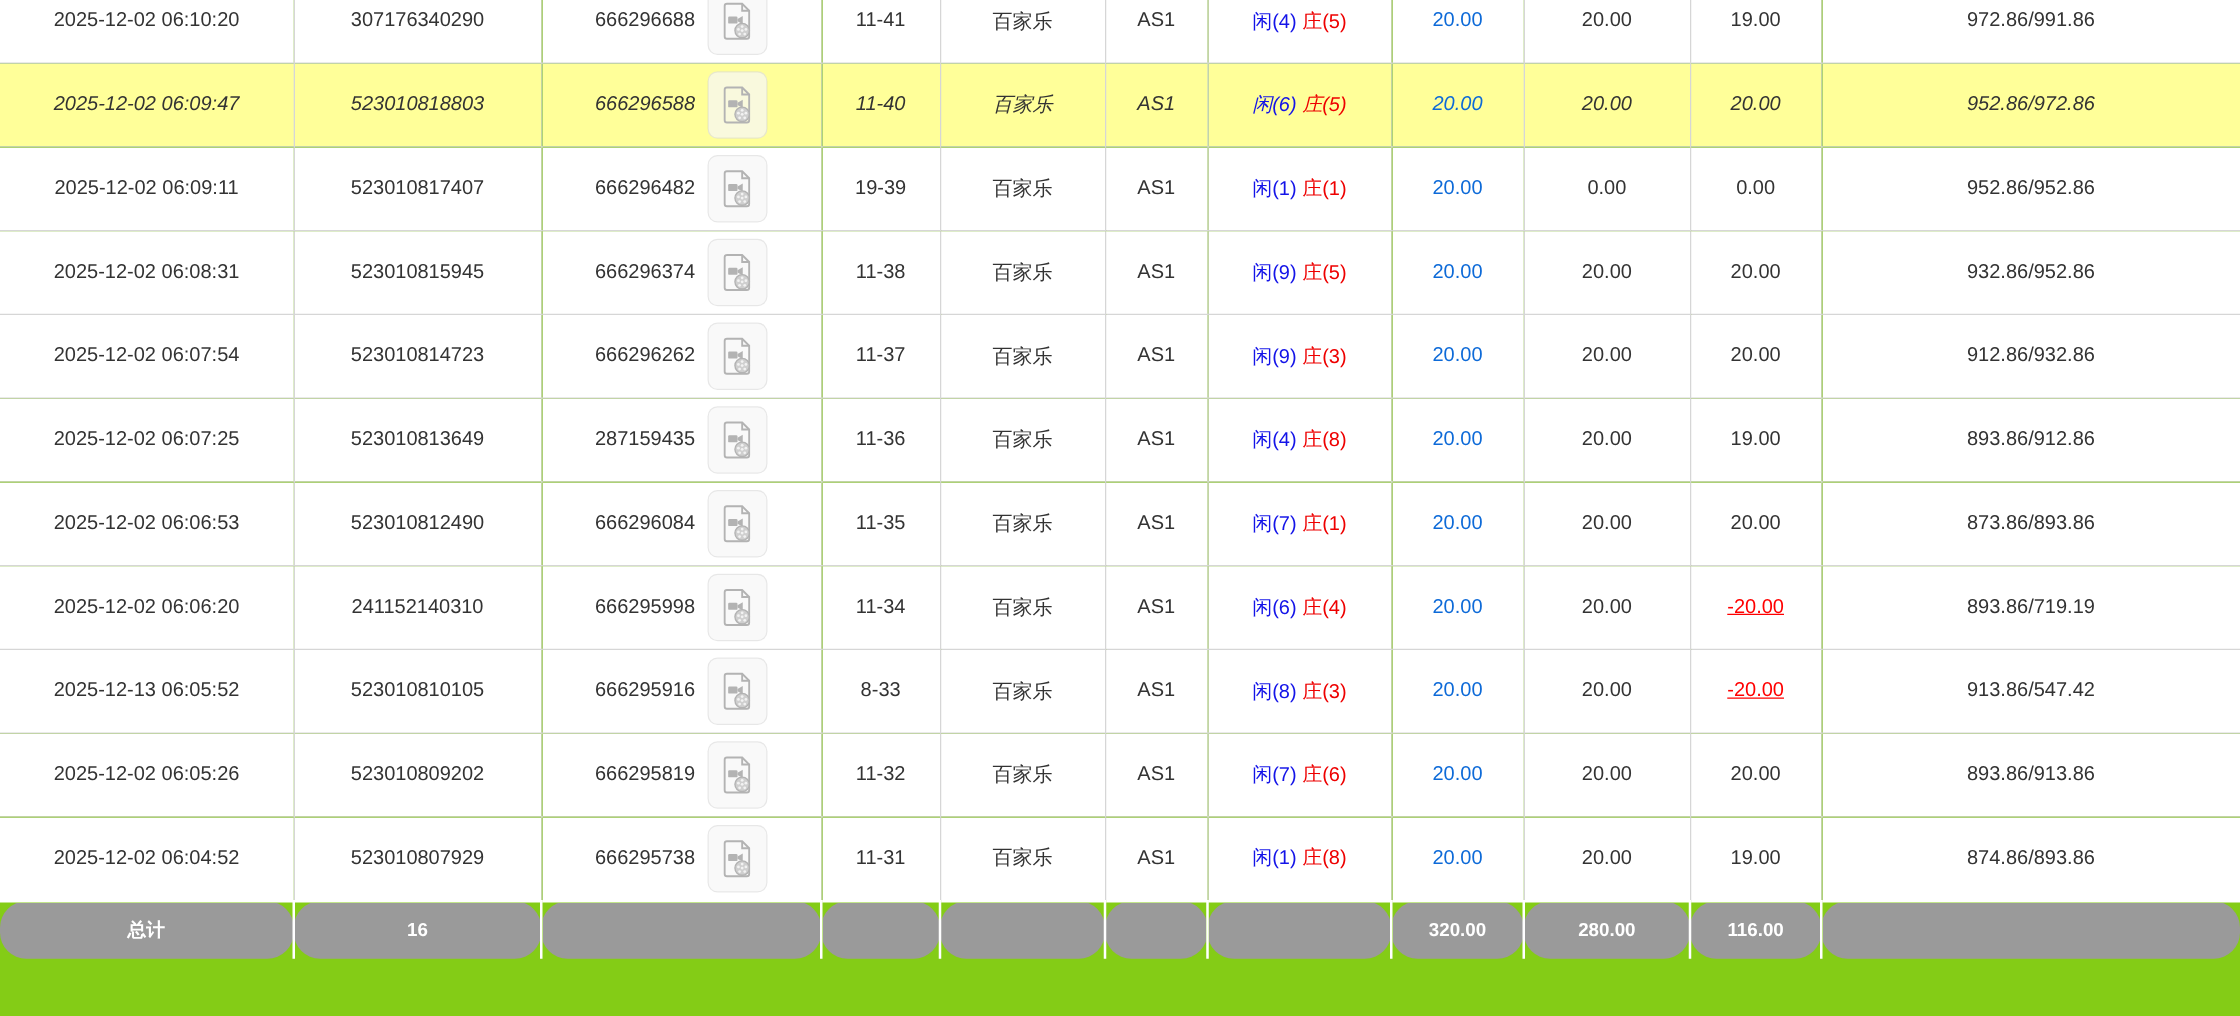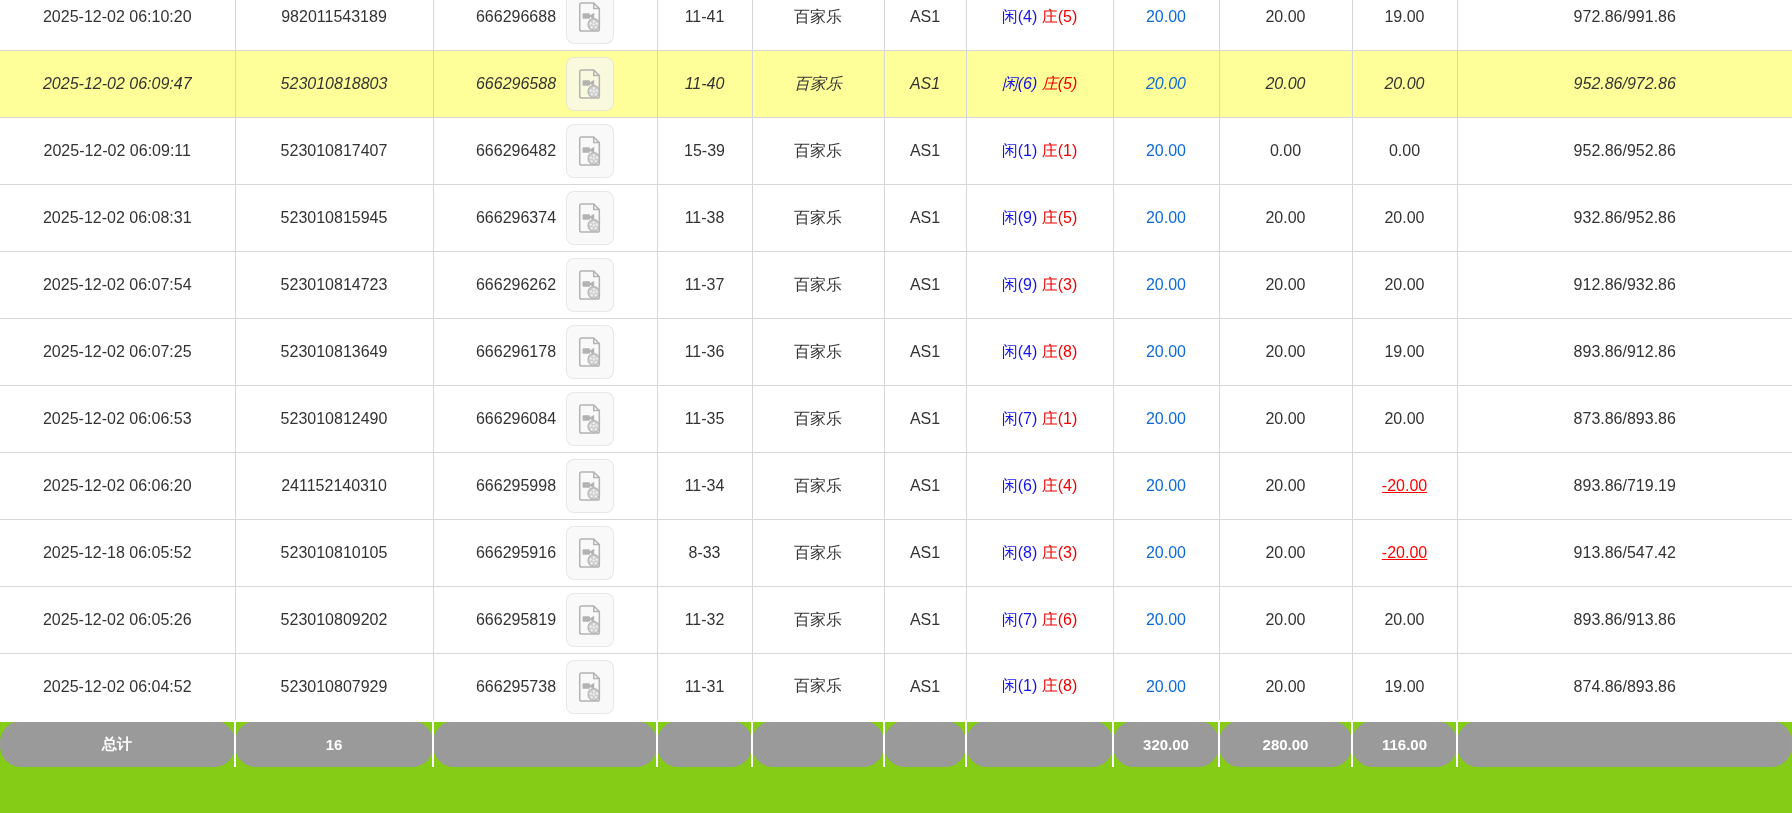--- a/index.html
+++ b/index.html
@@ -61,21 +61,21 @@
         <col style="width:82px">
       <col style="width:147px">
         <col style="width:106px">
         <col style="width:133px">
       <col style="width:105px">
         <col style="width:335px">
     </colgroup>
     <tbody>
         <tr class="data-row">
           <td><span>2025-12-02 06:10:20</span></td>
-          <td><span>982011543189</span></td>
+          <td><span>307176340290</span></td>
           <td>
             <div class="gameno-wrap">
               <span>666296688</span>
               <span class="video-replay-button">
                 <svg width="28" height="32" viewBox="0 0 30 34">
                   <path d="M6 2 h13 l6 6 v22 a2 2 0 0 1 -2 2 h-17 a2 2 0 0 1 -2 -2 v-26 a2 2 0 0 1 2 -2 z" fill="none" stroke="#b3b3b3" stroke-width="1.6"></path>
                   <path d="M19 2 v6 h6" fill="none" stroke="#b3b3b3" stroke-width="1.6"></path>
                   <rect x="7" y="13" width="8" height="6" rx="1" fill="#b3b3b3"></rect>
                   <path d="M15 15 l4.5 -2.5 v7 l-4.5 -2.5 z" fill="#b3b3b3"></path>
                   <circle cx="19" cy="25" r="6.2" fill="#cfcfcf" stroke="#b3b3b3" stroke-width="1.2"></circle>
@@ -146,21 +146,21 @@
                   <circle cx="19" cy="25" r="1.2" fill="#f2f2f2"></circle>
                   <circle cx="19" cy="21.6" r="1.2" fill="#f2f2f2"></circle>
                   <circle cx="22.2" cy="24" r="1.2" fill="#f2f2f2"></circle>
                   <circle cx="21.2" cy="28" r="1.2" fill="#f2f2f2"></circle>
                   <circle cx="16.8" cy="28" r="1.2" fill="#f2f2f2"></circle>
                   <circle cx="15.8" cy="24" r="1.2" fill="#f2f2f2"></circle>
                 </svg>
               </span>
             </div>
           </td>
-          <td><span>15-39</span></td>
+          <td><span>19-39</span></td>
           <td><span>百家乐</span></td>
           <td><span>AS1</span></td>
           <td><span class="player">闲(1)</span> <span class="banker">庄(1)</span></td>
           <td><span class="bet-link">20.00</span></td>
           <td><span>0.00</span></td>
           <td><span>0.00</span></td>
           <td><span>952.86/952.86</span></td>
         </tr>
         <tr class="data-row">
           <td><span>2025-12-02 06:08:31</span></td>
@@ -224,21 +224,21 @@
           <td><span class="bet-link">20.00</span></td>
           <td><span>20.00</span></td>
           <td><span>20.00</span></td>
           <td><span>912.86/932.86</span></td>
         </tr>
         <tr class="data-row">
           <td><span>2025-12-02 06:07:25</span></td>
           <td><span>523010813649</span></td>
           <td>
             <div class="gameno-wrap">
-              <span>666296178</span>
+              <span>287159435</span>
               <span class="video-replay-button">
                 <svg width="28" height="32" viewBox="0 0 30 34">
                   <path d="M6 2 h13 l6 6 v22 a2 2 0 0 1 -2 2 h-17 a2 2 0 0 1 -2 -2 v-26 a2 2 0 0 1 2 -2 z" fill="none" stroke="#b3b3b3" stroke-width="1.6"></path>
                   <path d="M19 2 v6 h6" fill="none" stroke="#b3b3b3" stroke-width="1.6"></path>
                   <rect x="7" y="13" width="8" height="6" rx="1" fill="#b3b3b3"></rect>
                   <path d="M15 15 l4.5 -2.5 v7 l-4.5 -2.5 z" fill="#b3b3b3"></path>
                   <circle cx="19" cy="25" r="6.2" fill="#cfcfcf" stroke="#b3b3b3" stroke-width="1.2"></circle>
                   <circle cx="19" cy="25" r="1.2" fill="#f2f2f2"></circle>
                   <circle cx="19" cy="21.6" r="1.2" fill="#f2f2f2"></circle>
                   <circle cx="22.2" cy="24" r="1.2" fill="#f2f2f2"></circle>
@@ -316,21 +316,21 @@
           <td><span>11-34</span></td>
           <td><span>百家乐</span></td>
           <td><span>AS1</span></td>
           <td><span class="player">闲(6)</span> <span class="banker">庄(4)</span></td>
           <td><span class="bet-link">20.00</span></td>
           <td><span>20.00</span></td>
           <td><span class="neg">-20.00</span></td>
           <td><span>893.86/719.19</span></td>
         </tr>
         <tr class="data-row">
-          <td><span>2025-12-18 06:05:52</span></td>
+          <td><span>2025-12-13 06:05:52</span></td>
           <td><span>523010810105</span></td>
           <td>
             <div class="gameno-wrap">
               <span>666295916</span>
               <span class="video-replay-button">
                 <svg width="28" height="32" viewBox="0 0 30 34">
                   <path d="M6 2 h13 l6 6 v22 a2 2 0 0 1 -2 2 h-17 a2 2 0 0 1 -2 -2 v-26 a2 2 0 0 1 2 -2 z" fill="none" stroke="#b3b3b3" stroke-width="1.6"></path>
                   <path d="M19 2 v6 h6" fill="none" stroke="#b3b3b3" stroke-width="1.6"></path>
                   <rect x="7" y="13" width="8" height="6" rx="1" fill="#b3b3b3"></rect>
                   <path d="M15 15 l4.5 -2.5 v7 l-4.5 -2.5 z" fill="#b3b3b3"></path>

